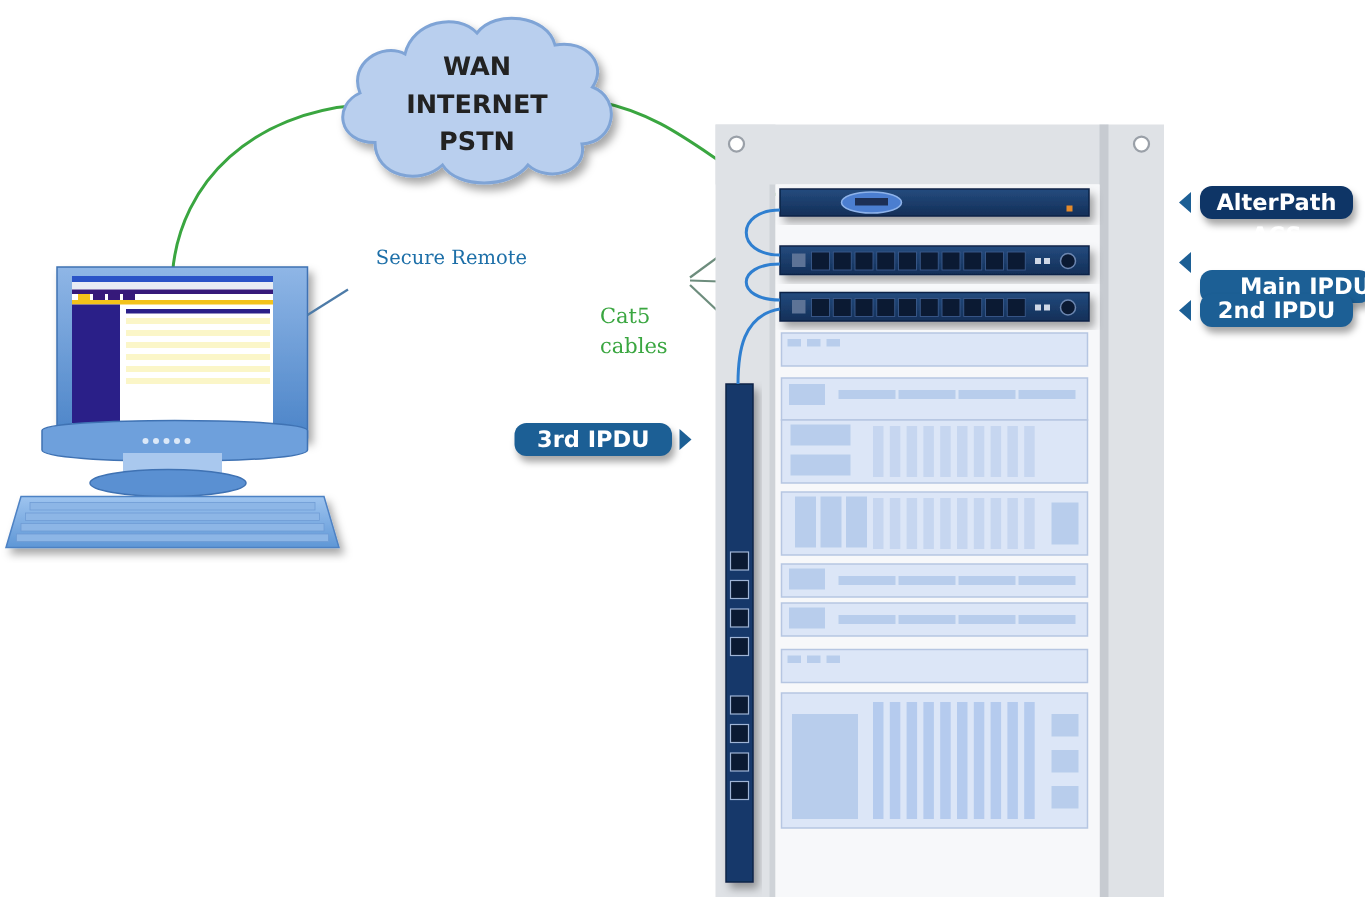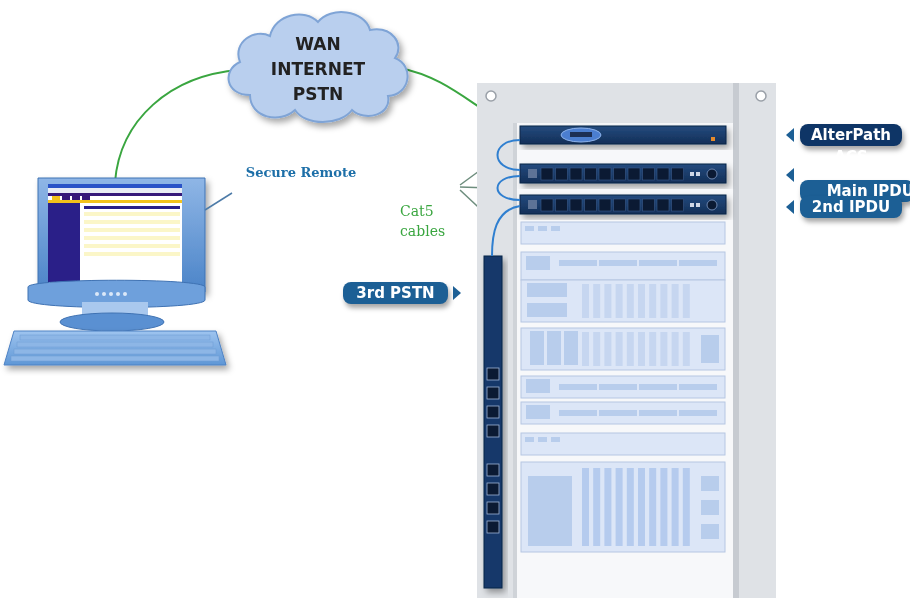--- a/index.html
+++ b/index.html
@@ -1,19 +1,19 @@
 <!DOCTYPE html>
 <html><head>
 <meta charset="utf-8">
 <style>
   html, body { margin:0; padding:0; background:#ffffff; }
   body { width:910px; height:603px; position:relative; overflow:hidden; font-family:"DejaVu Sans", sans-serif; }
   #diagram { position:absolute; left:0; top:0; }
   .cloud-text { font-family:"DejaVu Sans", sans-serif; font-weight:bold; font-size:17px; fill:#222; text-anchor:middle; }
-  .caption { position:absolute; font-family:"DejaVu Serif", serif; font-weight:bold; font-size:13px; color:#1d6fa8; text-align:center; line-height:17px; }
+  .caption { position:absolute; font-family:"DejaVu Serif", serif; font-weight:normal; font-size:13px; color:#1d6fa8; text-align:center; line-height:17px; }
   .cat5 { position:absolute; font-family:"DejaVu Serif", serif; font-size:14px; color:#3aa640; line-height:20px; }
   .pill { position:absolute; height:22px; border-radius:8px; color:#fff; font-family:"DejaVu Sans", sans-serif; font-weight:bold; font-size:15px; line-height:22px; text-align:center; box-shadow:2px 4px 5px rgba(0,0,0,0.35); }
   .pill.dark { background:#0e3566; }
   .pill.mid { background:#1c5f95; }
   .arrow-left { position:absolute; width:0; height:0; border-top:7px solid transparent; border-bottom:7px solid transparent; border-right:8px solid #1c5f95; }
   .arrow-right { position:absolute; width:0; height:0; border-top:7px solid transparent; border-bottom:7px solid transparent; border-left:8px solid #1c5f95; }
 </style>
 </head>
 <body>
 
@@ -262,14 +262,14 @@
 
 <span class="arrow-left" style="left:786px; top:128px;"></span>
 <div class="pill dark" style="left:800px; top:124px; width:102px;">AlterPath  ACS</div>
 
 <span class="arrow-left" style="left:786px; top:168px;"></span>
 <div class="pill mid" style="left:800px; top:180px; width:114px;text-align:right;">Main IPDU</div>
 
 <span class="arrow-left" style="left:786px; top:200px;"></span>
 <div class="pill mid" style="left:800px; top:196px; width:102px;">2nd IPDU</div>
 
-<div class="pill mid" style="left:343px; top:282px; width:105px;">3rd PSTN</div>
+<div class="pill mid" style="left:343px; top:282px; width:105px;">3rd IPDU</div>
 <span class="arrow-right" style="left:453px; top:286px;"></span>
 
 </body></html>

